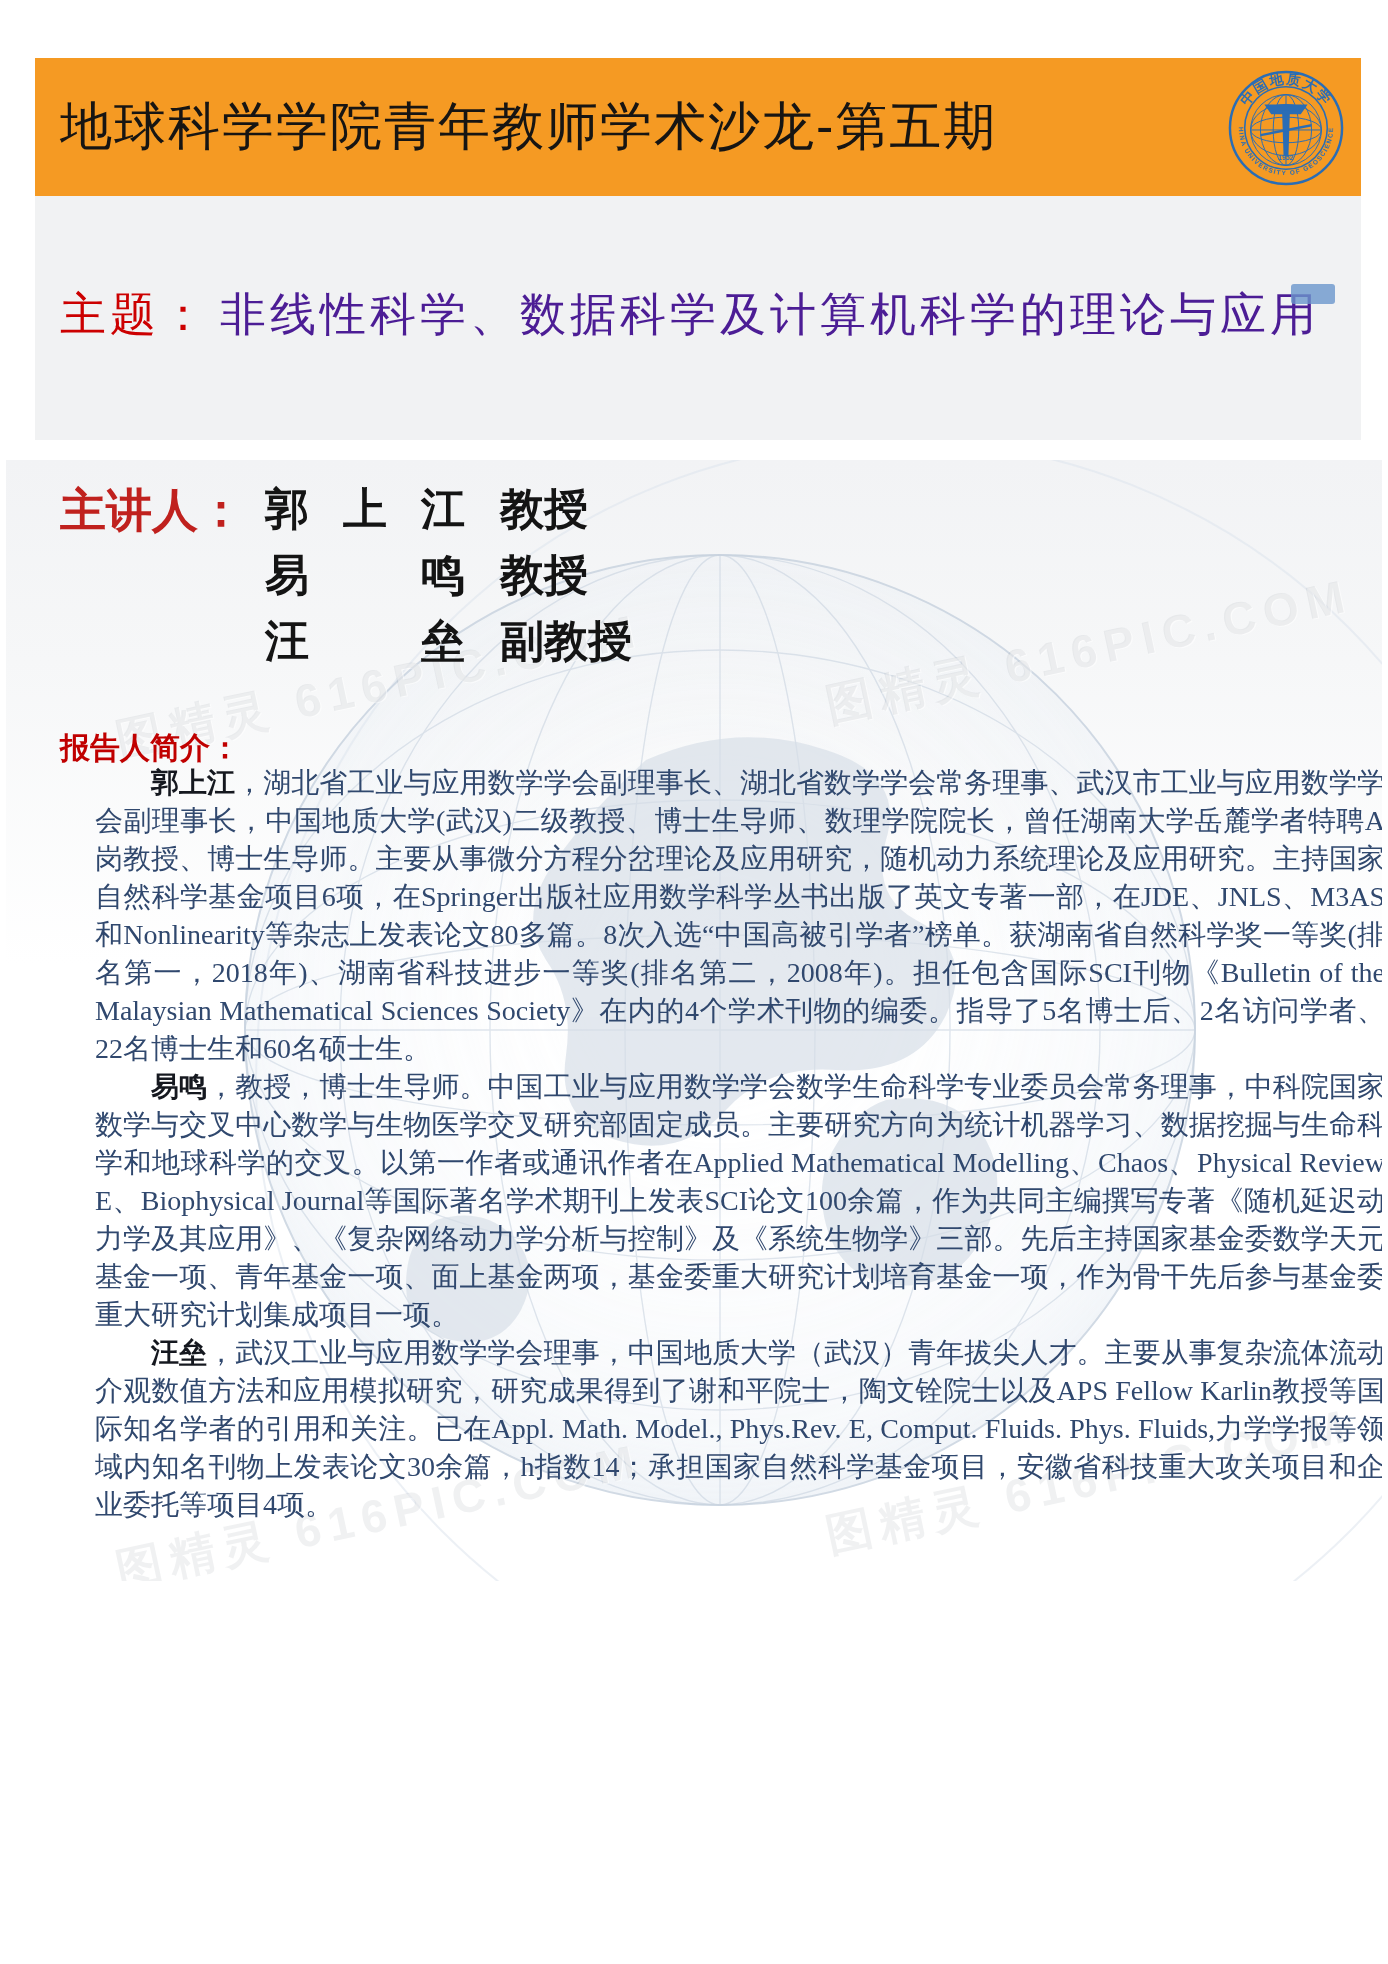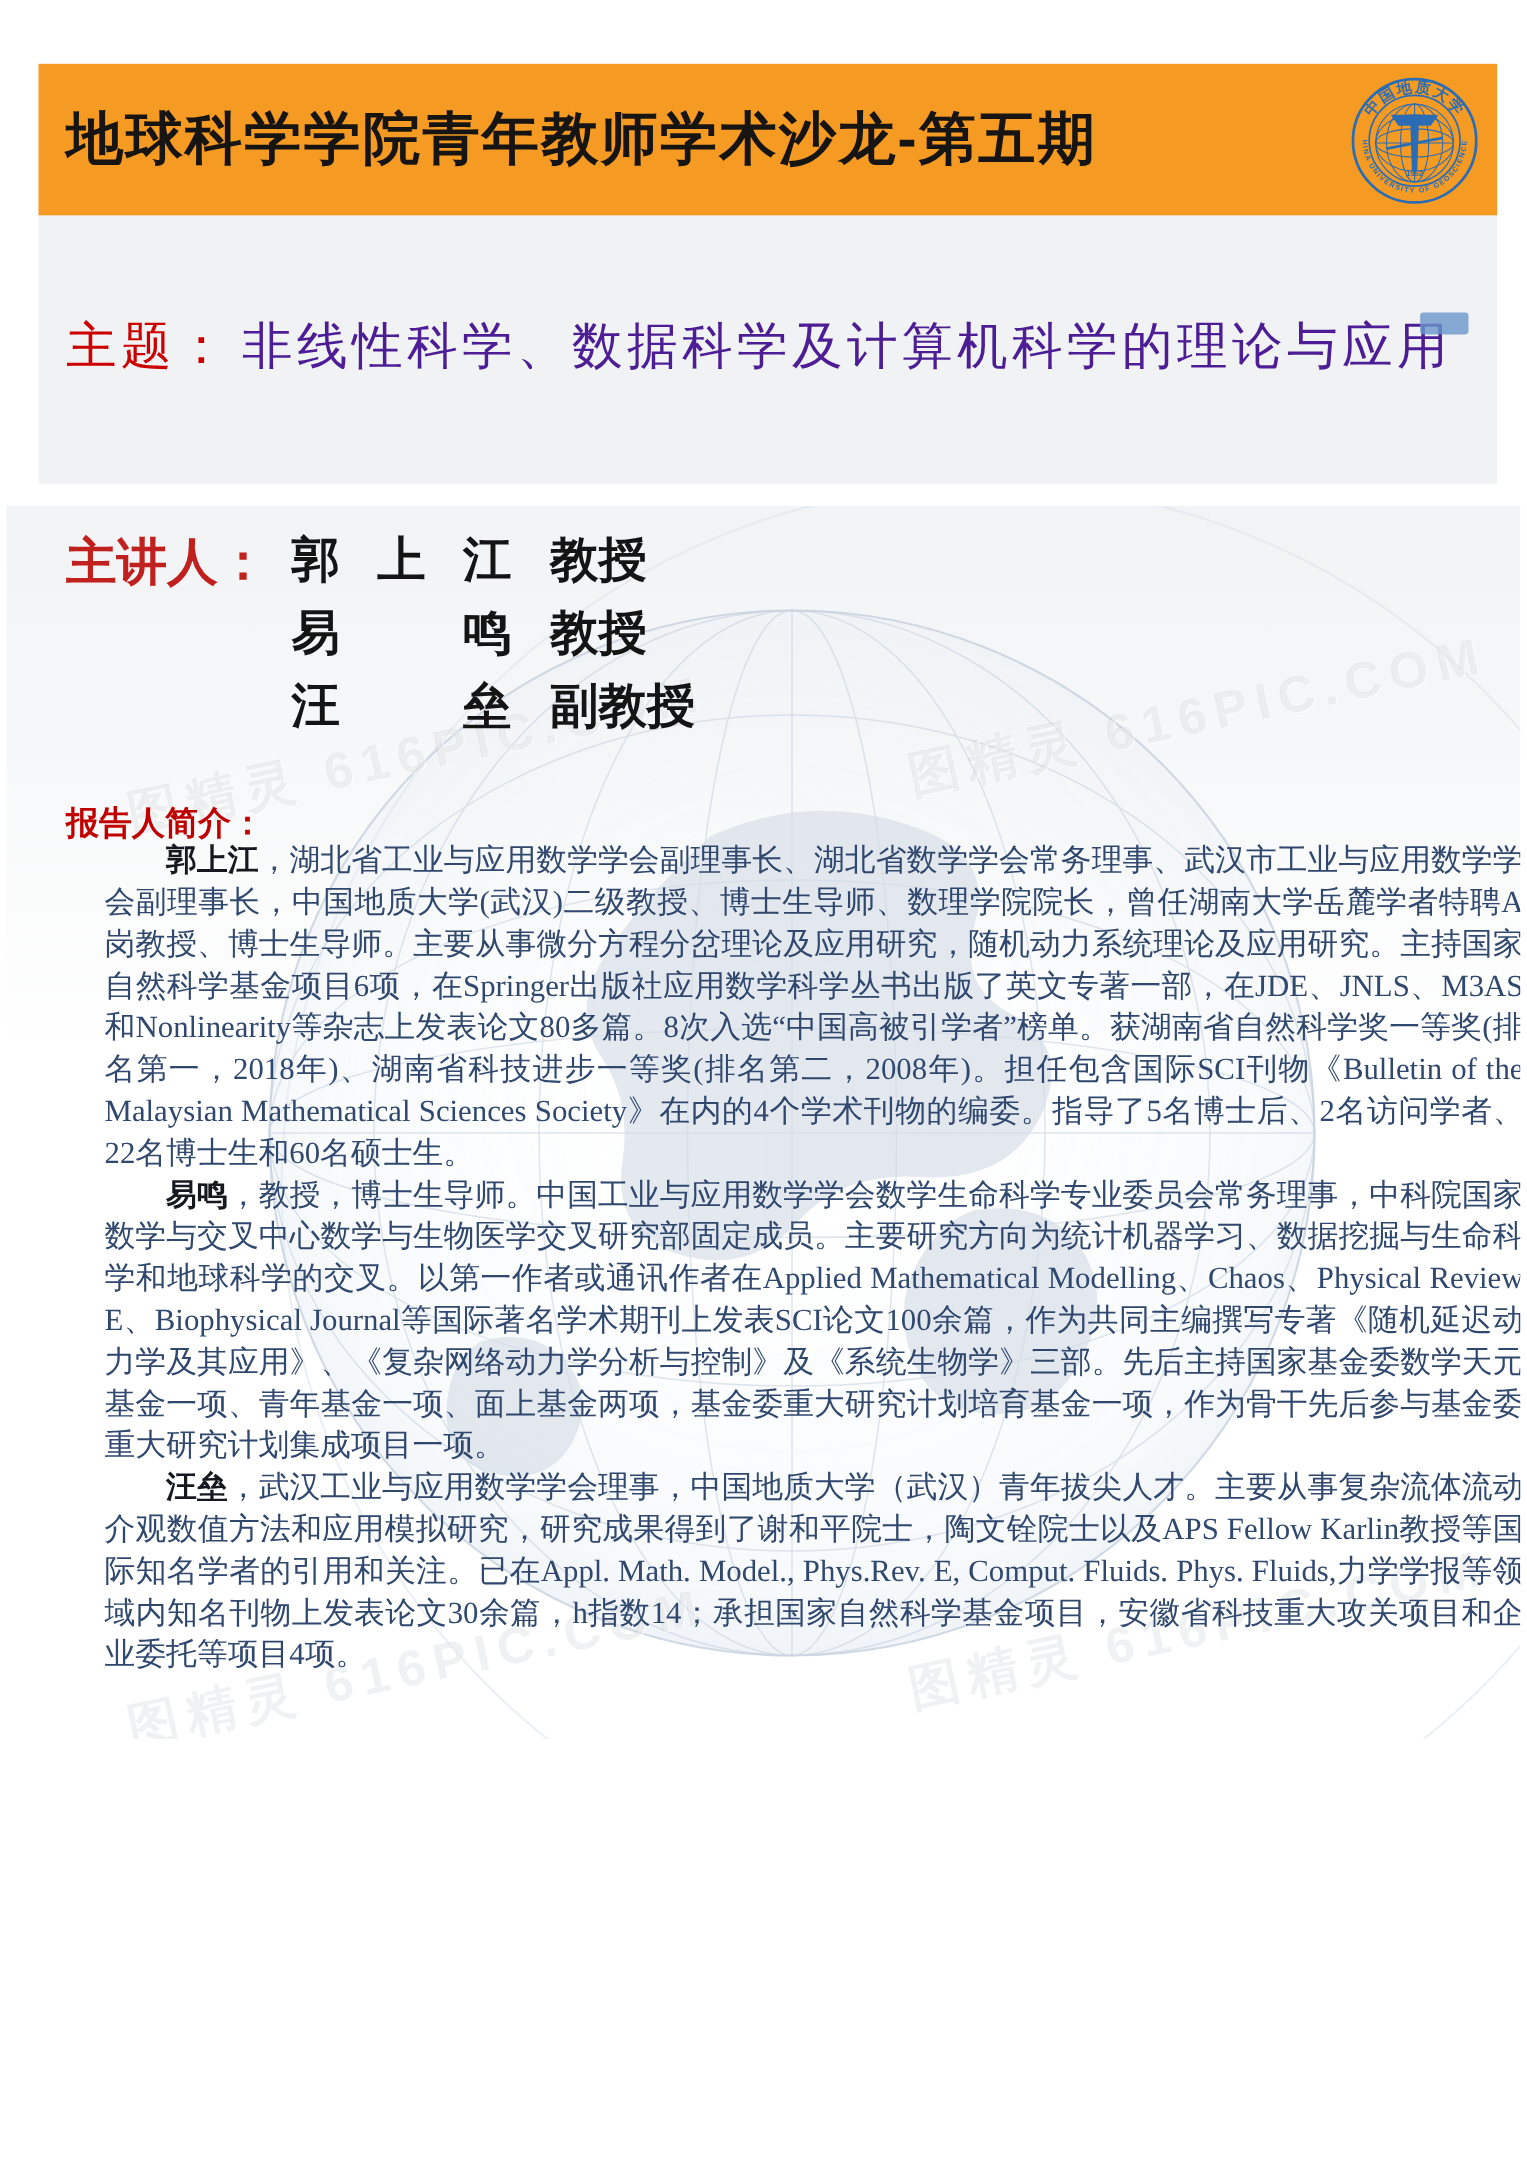--- a/index.html
+++ b/index.html
@@ -1,21 +1,21 @@
 <!DOCTYPE html>
 <html><head>
 <meta charset="utf-8">
 <style>
   html,body{margin:0;padding:0;background:#ffffff;}
   .page{position:relative;width:1388px;height:1964px;background:#ffffff;overflow:hidden;
         font-family:"Liberation Sans",sans-serif;}
   
   .header-bar{position:absolute;left:35px;top:58px;width:1326px;height:138px;
               background:#F59A23;display:flex;align-items:center;}
-  .header-title{padding-left:25px;font-weight:bold;font-size:52px;letter-spacing:2px;
+  .header-title{padding-left:25px;font-weight:normal;font-size:52px;letter-spacing:2px;
                 color:#171513;font-family:"Liberation Sans",sans-serif;white-space:nowrap;}
   .logo{position:absolute;right:16px;top:11px;width:118px;height:118px;}
   
   .topic-band{position:absolute;left:35px;top:196px;width:1326px;height:244px;background:#f1f2f3;}
   .topic-line{position:absolute;left:25px;top:88px;display:flex;white-space:nowrap;
               font-weight:normal;font-size:46px;letter-spacing:4px;}
   .topic-label{color:#CC0000;margin-right:10px;}
   .topic-text{color:#4c1d95;}
   .wm-badge{position:absolute;left:1291px;top:284px;width:44px;height:20px;border-radius:3px;
             background:rgba(108,150,204,0.8);}

